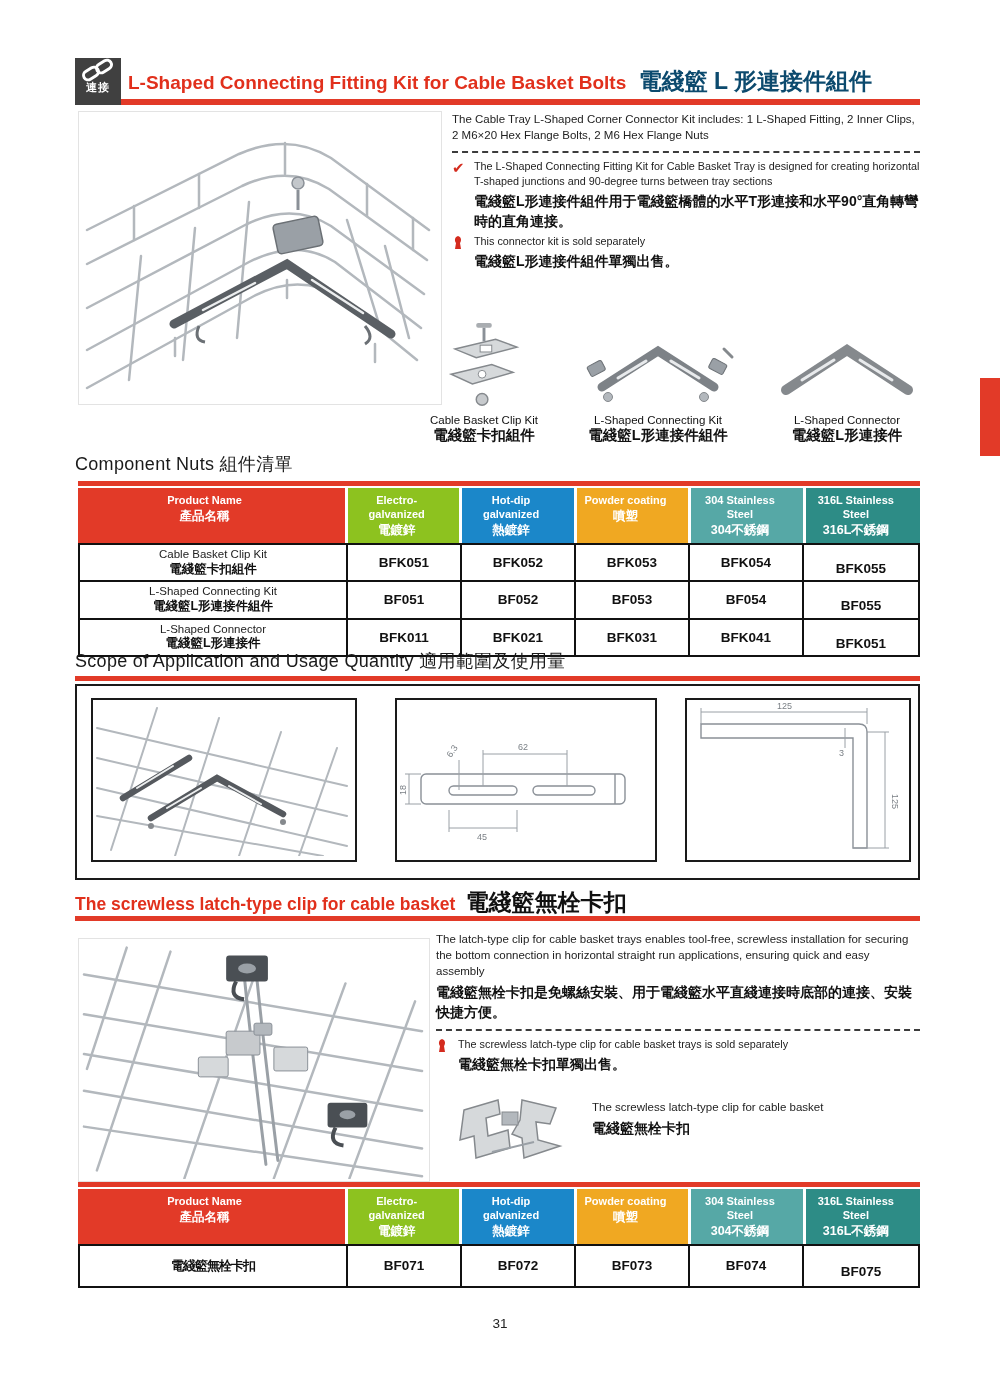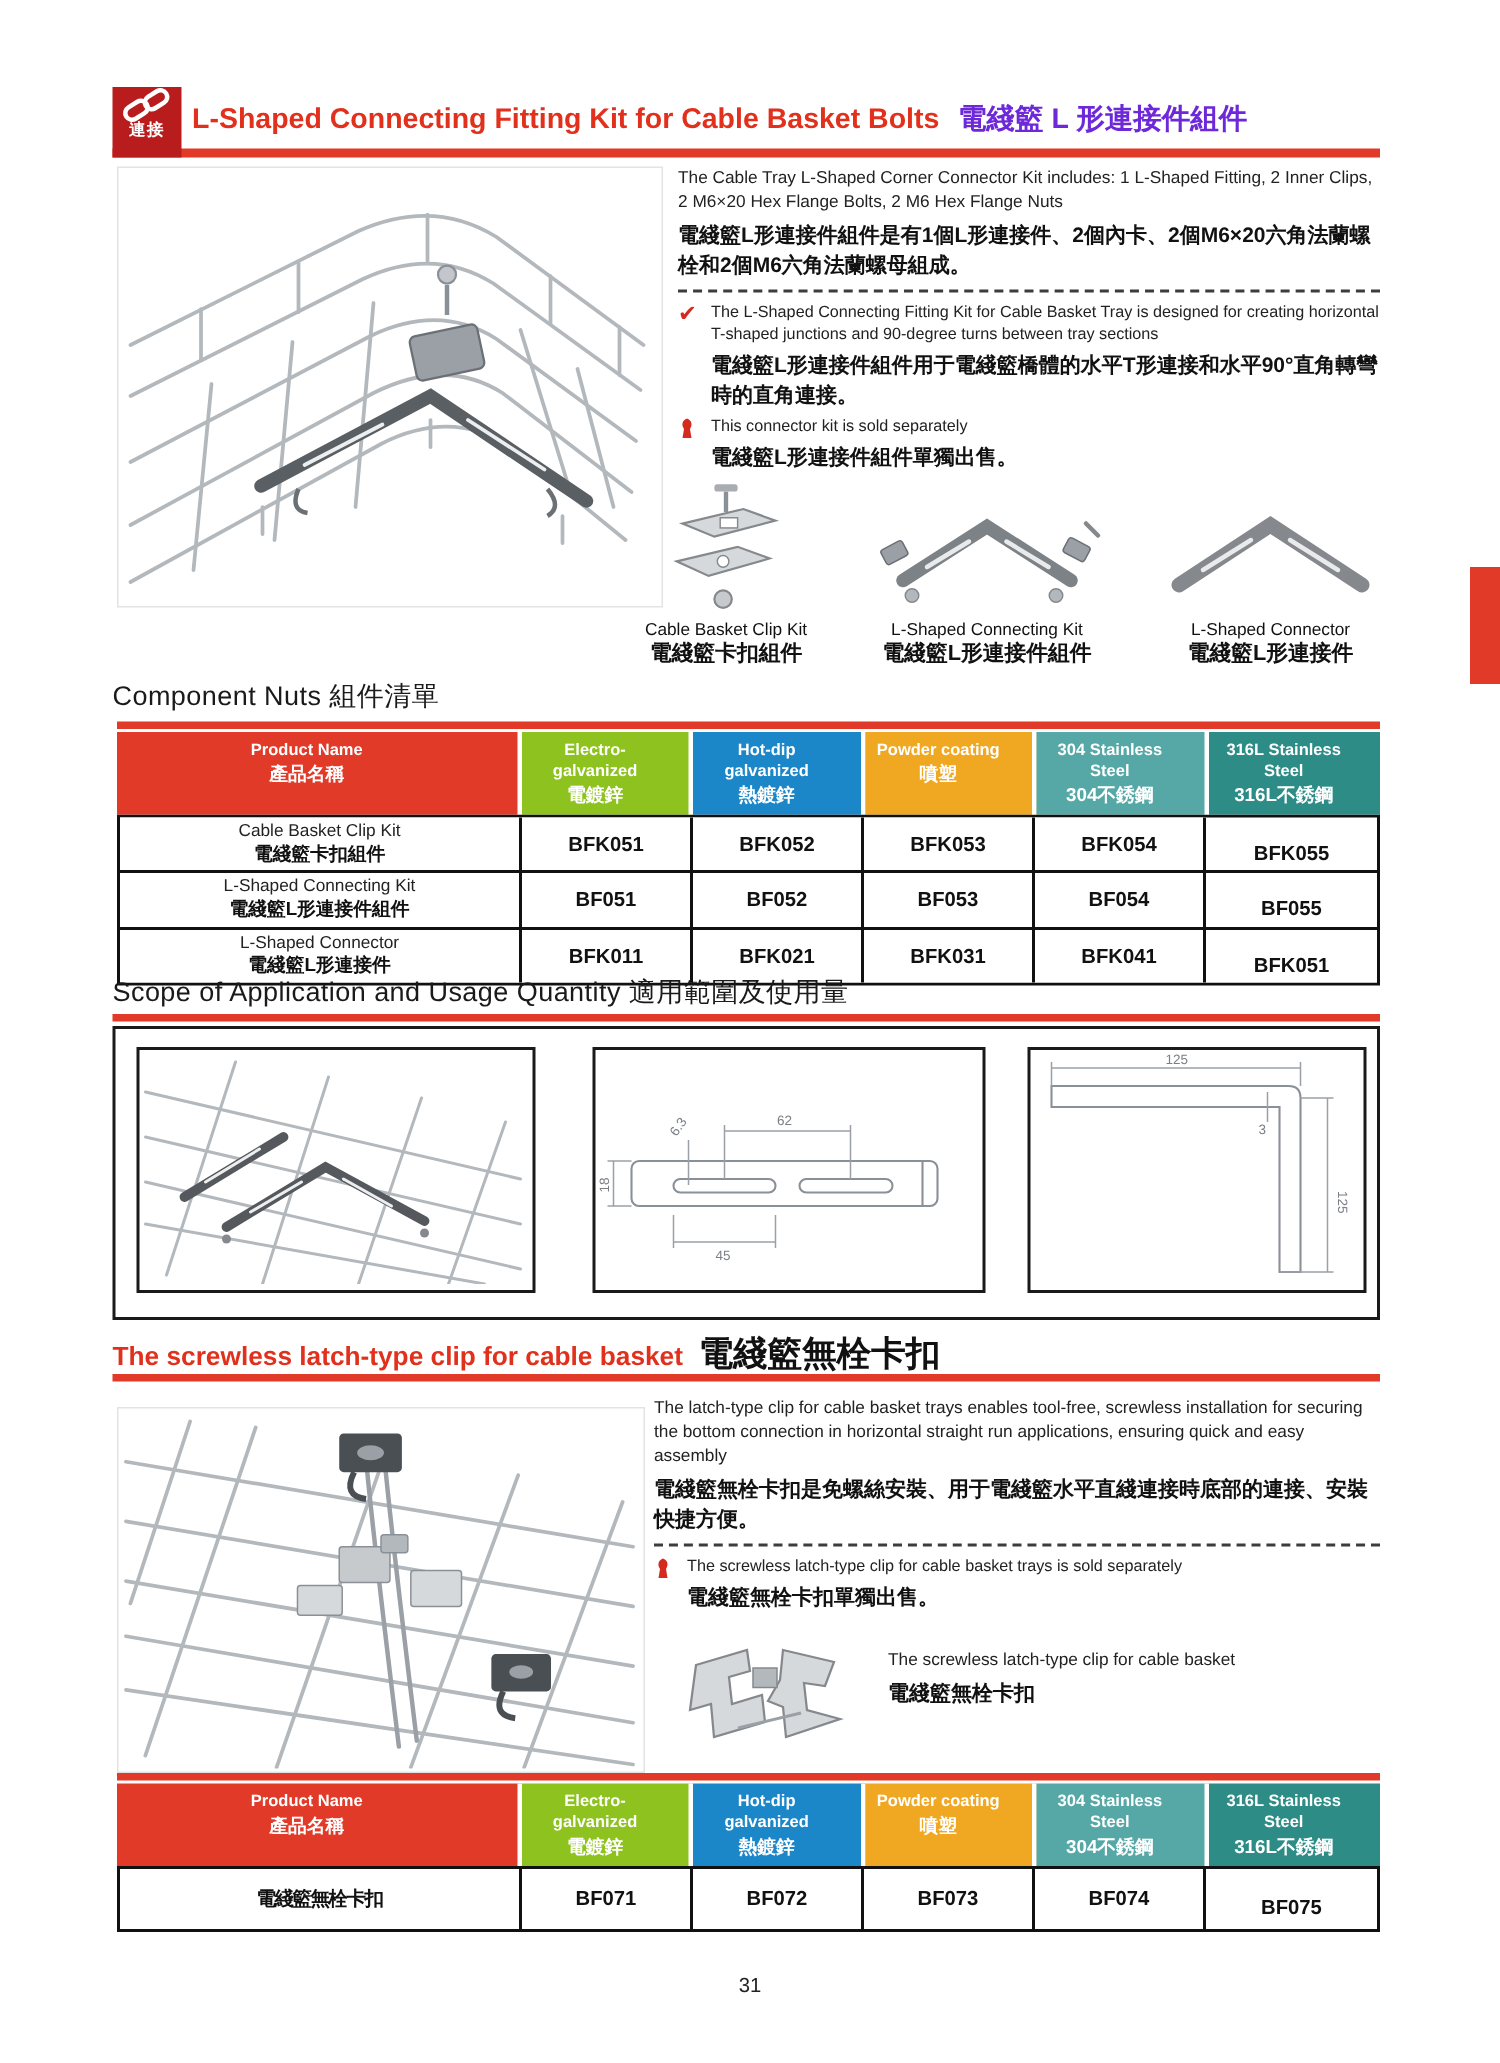--- a/index.html
+++ b/index.html
@@ -1,24 +1,24 @@
 <!DOCTYPE html>
 <html><head>
 <meta charset="utf-8">
 <style>
   html,body{margin:0;padding:0;background:#fff;}
   .page{position:relative;width:1000px;height:1375px;background:#ffffff;overflow:hidden;
         font-family:"Liberation Sans","DejaVu Sans",sans-serif;color:#1a1a1a;}
   
-  .logo-box{position:absolute;left:75px;top:58px;width:46px;height:47px;background:#b91c1c;z-index:3;
+  .logo-box{position:absolute;left:75px;top:58px;width:46px;height:47px;background:#404040;z-index:3;
             display:flex;flex-direction:column;align-items:center;justify-content:flex-start;}
   .logo-cn{color:#fff;font-size:11px;font-weight:700;line-height:11px;margin-top:-2px;letter-spacing:1px;}
   .main-title{position:absolute;left:128px;top:66px;white-space:nowrap;z-index:3;}
   .main-title .en{color:#e1301c;font-size:19px;font-weight:700;}
-  .main-title .cn{color:#6d28d9;font-size:19px;font-weight:700;margin-left:8px;}
+  .main-title .cn{color:#0c4a6e;font-size:23px;font-weight:700;margin-left:8px;}
   .red-bar{position:absolute;background:#e23a28;z-index:1;}
   
   .col-right{position:absolute;left:452px;top:112px;width:468px;}
   .en-p{font-size:11.5px;line-height:1.38;color:#222;}
   .cn-p{font-size:14px;line-height:1.45;color:#111;font-weight:700;margin-top:2px;}
   .dash{border:0;border-top:2px dashed #3c3c3c;margin:7px 0 6px 0;}
   .bullet{display:flex;gap:6px;margin-top:3px;}
   .bullet .mark{flex:0 0 16px;color:#d42b1e;font-size:15px;font-weight:700;line-height:15px;padding-top:1px;}
   .bullet .en-p{font-size:10.8px;}
   
@@ -111,21 +111,20 @@
         <path d="M219,98 L219,78" stroke="#8a9097" stroke-width="3"></path>
         <circle cx="219" cy="71" r="6" fill="#c3c7cb" stroke="#8a9097" stroke-width="1.5"></circle>
         <path d="M120,214 q-6,14 6,16" stroke="#6b7075" stroke-width="3" fill="none"></path>
         <path d="M286,214 q10,12 0,18" stroke="#6b7075" stroke-width="3" fill="none"></path>
       </g>
     </svg>
   </div>
 
   <div class="col-right">
     <div class="en-p">The Cable Tray L-Shaped Corner Connector Kit includes: 1 L-Shaped Fitting, 2 Inner Clips, 2 M6×20 Hex Flange Bolts, 2 M6 Hex Flange Nuts</div>
-    <div class="cn-p">電綫籃L形連接件組件是有1個L形連接件、2個內卡、2個M6×20六角法蘭螺栓和2個M6六角法蘭螺母組成。</div>
     <hr class="dash">
     <div class="bullet">
       <span class="mark">✔</span>
       <div>
         <div class="en-p">The L-Shaped Connecting Fitting Kit for Cable Basket Tray is designed for creating horizontal T-shaped junctions and 90-degree turns between tray sections</div>
         <div class="cn-p">電綫籃L形連接件組件用于電綫籃橋體的水平T形連接和水平90°直角轉彎時的直角連接。</div>
       </div>
     </div>
     <div class="bullet">
       <span class="mark">

